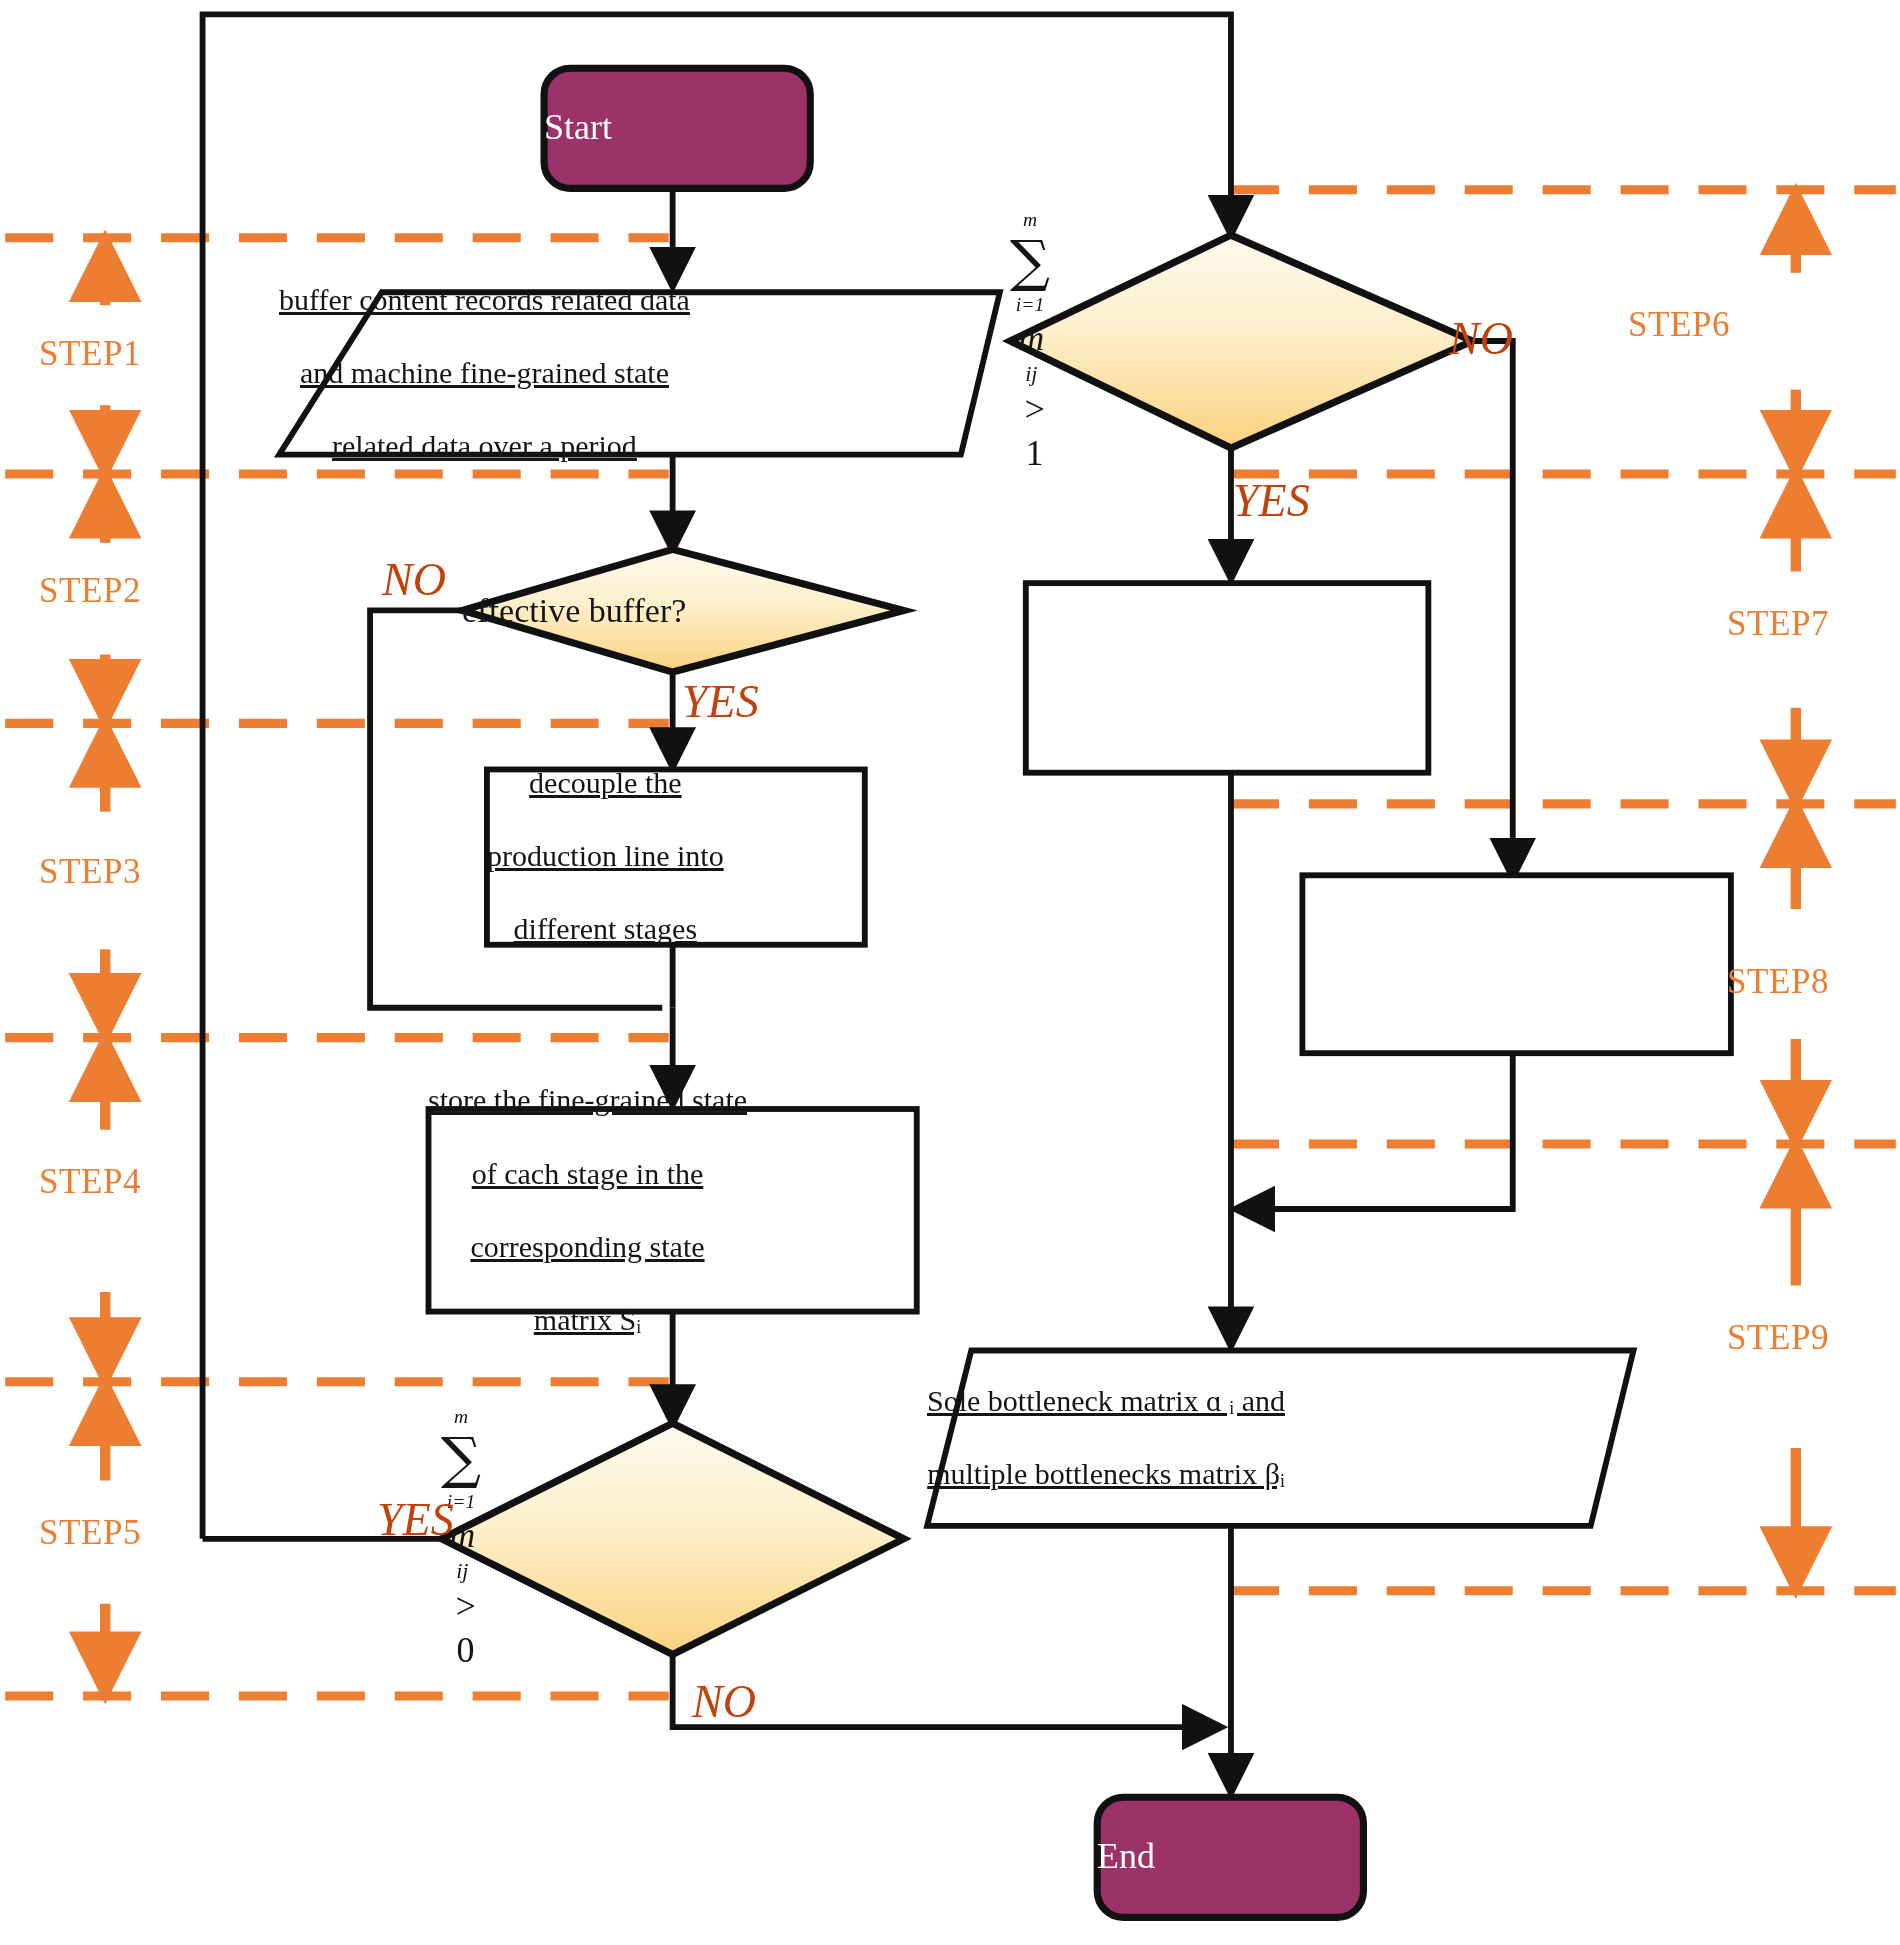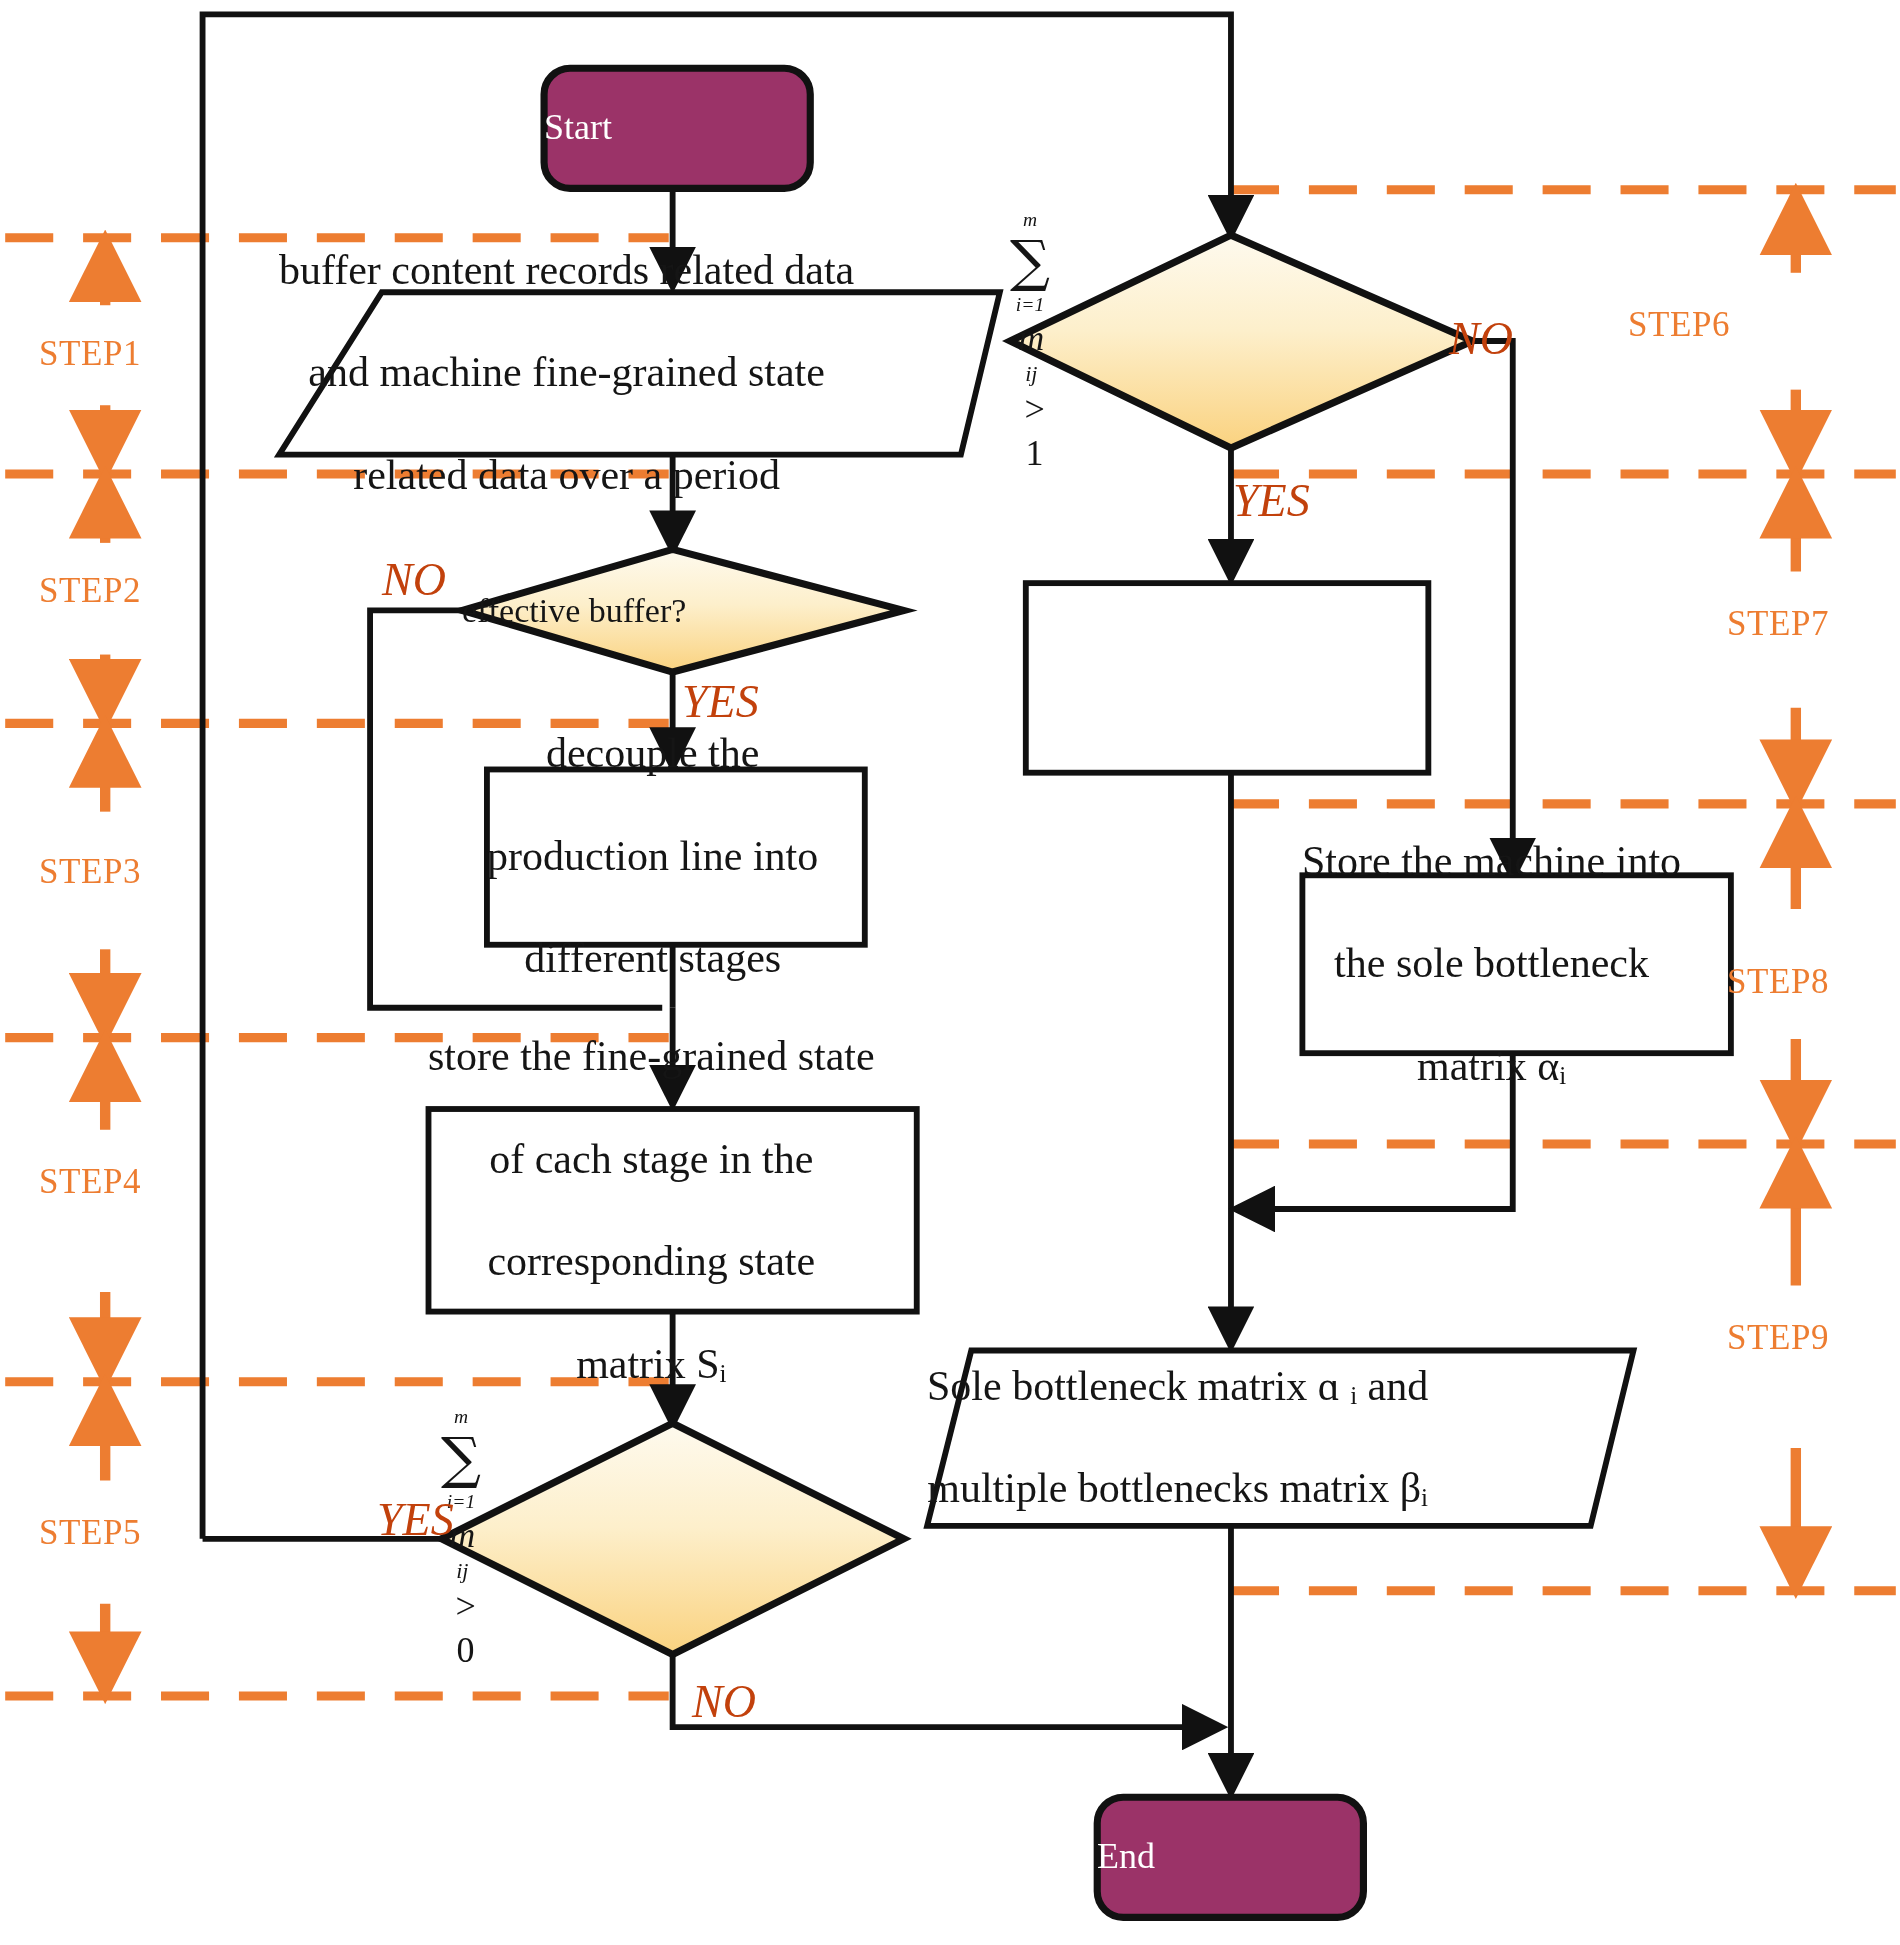--- a/index.html
+++ b/index.html
@@ -1,21 +1,21 @@
 <!DOCTYPE html>
 <html style="font-size:10.4px"><head>
 <meta charset="utf-8">
 <style>
   html,body{margin:0;padding:0;background:#fff;}
   body{font-family:"Liberation Serif", serif;}
   #stage{position:relative;width:1901px;height:1946px;background:#fff;overflow:hidden;}
   #svgroot{position:absolute;left:0;top:0;width:1901px;height:1946px;}
   .nodetext{position:absolute;display:flex;align-items:center;text-align:center;pointer-events:none;}
   .nodetext span{display:block;line-height:1.22;}
-  .boxtext{font-size:42px;color:#151515;font-family:"Liberation Serif",serif;}
+  .boxtext{font-size:30px;color:#151515;font-family:"Liberation Serif",serif;text-decoration:underline;}
   .termtext{font-size:36px;color:#ffffff;font-family:"Liberation Serif",serif;}
   .dectext{font-size:34px;color:#151515;font-family:"Liberation Serif",serif;}
   .edgelabel{position:absolute;font-size:46px;color:#c2410c;font-family:"Liberation Serif",serif;white-space:nowrap;font-style:italic;}
   .steplabel{position:absolute;font-size:35px;color:#ED7D31;font-family:"Liberation Serif",serif;white-space:nowrap;letter-spacing:0.6px;}
   .sum{display:inline-flex;align-items:center;justify-content:center;vertical-align:middle;}
   .sumwrap{display:inline-flex;flex-direction:column;align-items:center;justify-content:center;line-height:1;margin-right:2.6px;}
   .sumtop{font-size:19.5px;font-style:italic;margin-bottom:-3.9px;}
   .sumsig{font-size:56px;font-family:"DejaVu Serif",serif;line-height:0.9;}
   .sumbot{font-size:19.5px;font-style:italic;margin-top:-2.6px;}
   .mi{font-style:italic;font-size:36px;}
@@ -196,27 +196,20 @@
         <span class="sumbot">i=1</span>
       </span>
       <span class="mi">m</span>
         <span class="sub">ij</span>
       <span class="op">&gt;</span>
       <span class="op">1</span>
     </span>
   </div>
 
 
-  <div class="nodetext" style="left:1302px;top:875px;width:428px;height:178px;">
-    <span class="boxtext">
-      <span>Store the machine into</span><br>
-      <span>the sole bottleneck</span><br>
-      <span>matrix αᵢ</span>
-    </span>
-  </div>
 
   <div class="nodetext" style="left:927px;top:1350px;width:706px;height:175px;">
     <span class="boxtext">
       <span>Sole bottleneck matrix  ɑ ᵢ and</span><br>
       <span>multiple bottlenecks matrix βᵢ</span>
     </span>
   </div>
 
   <div class="nodetext" style="left:1097px;top:1797px;width:266px;height:120px;">
     <span class="termtext">End</span>

